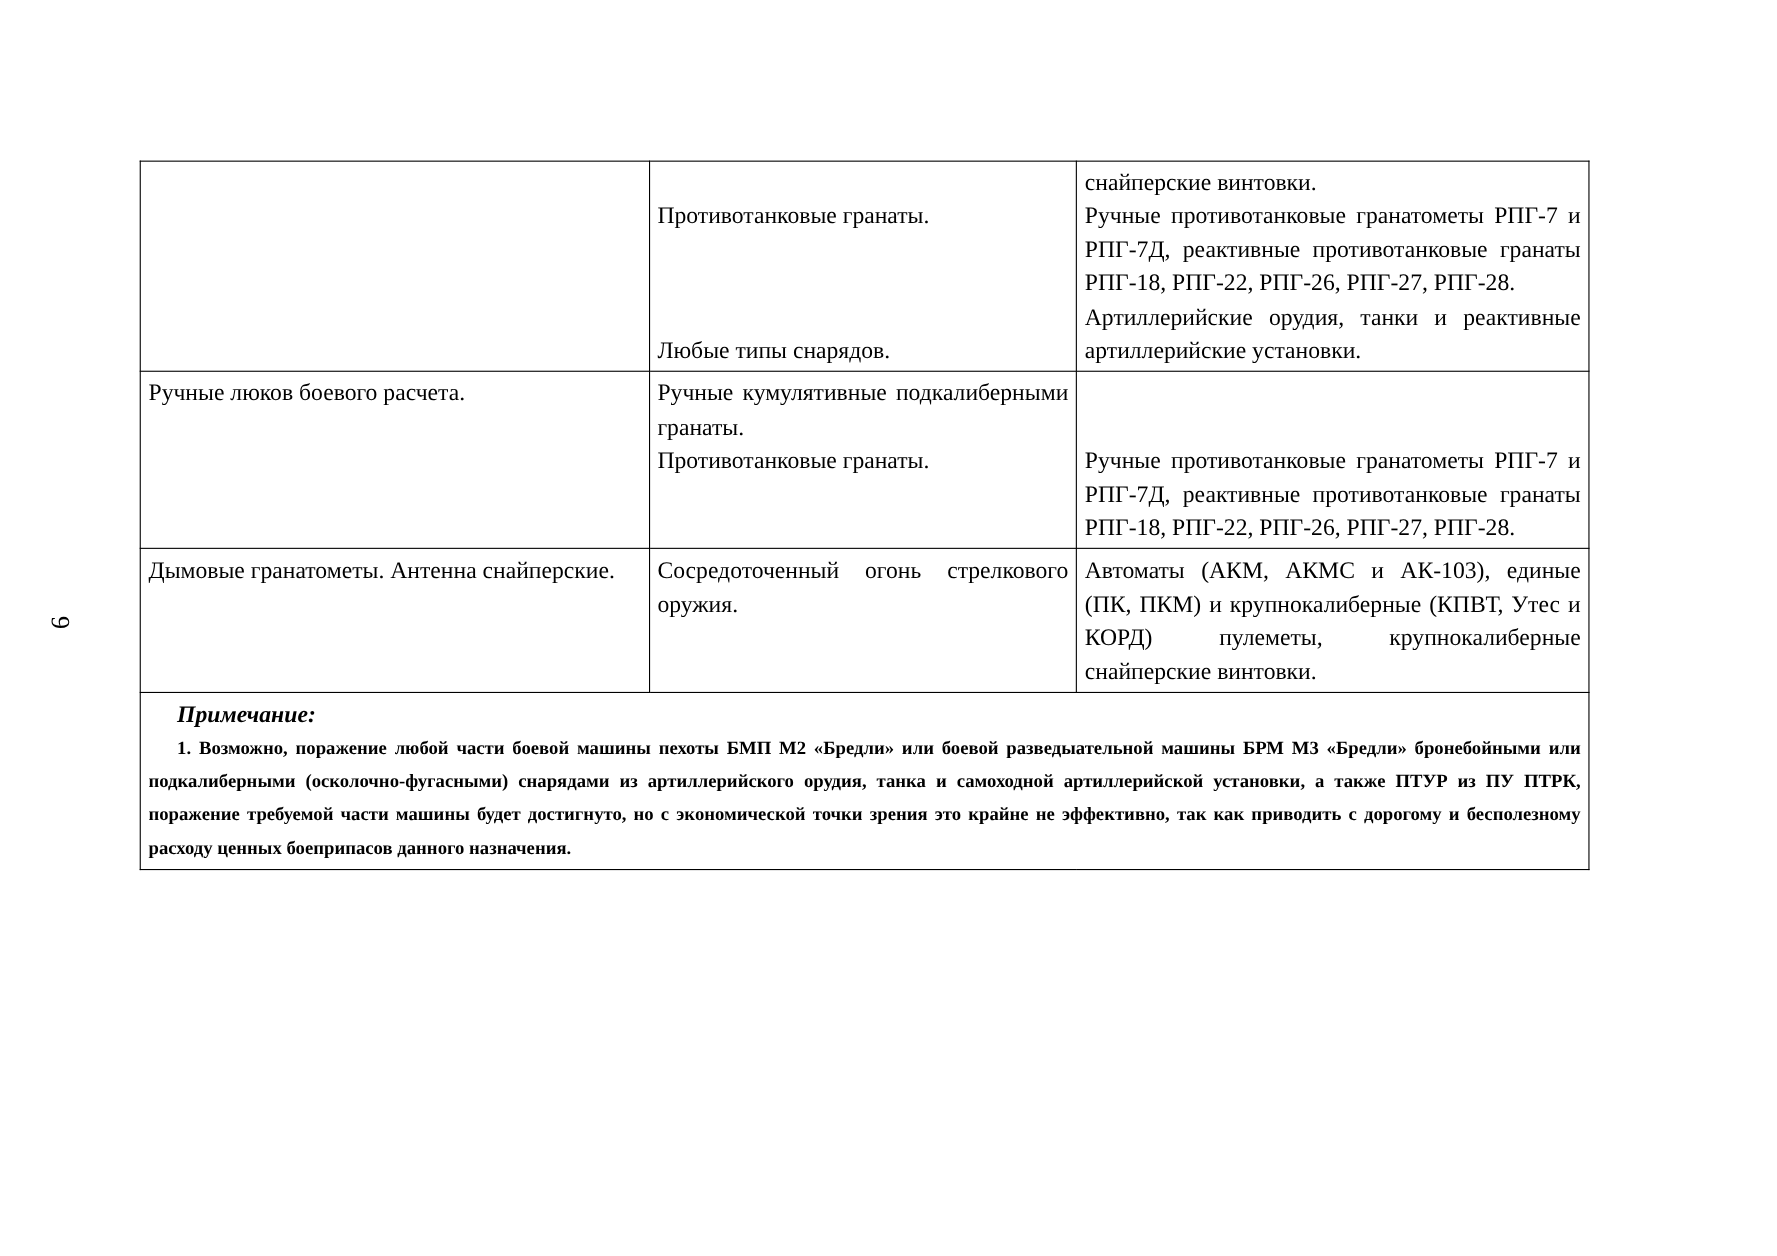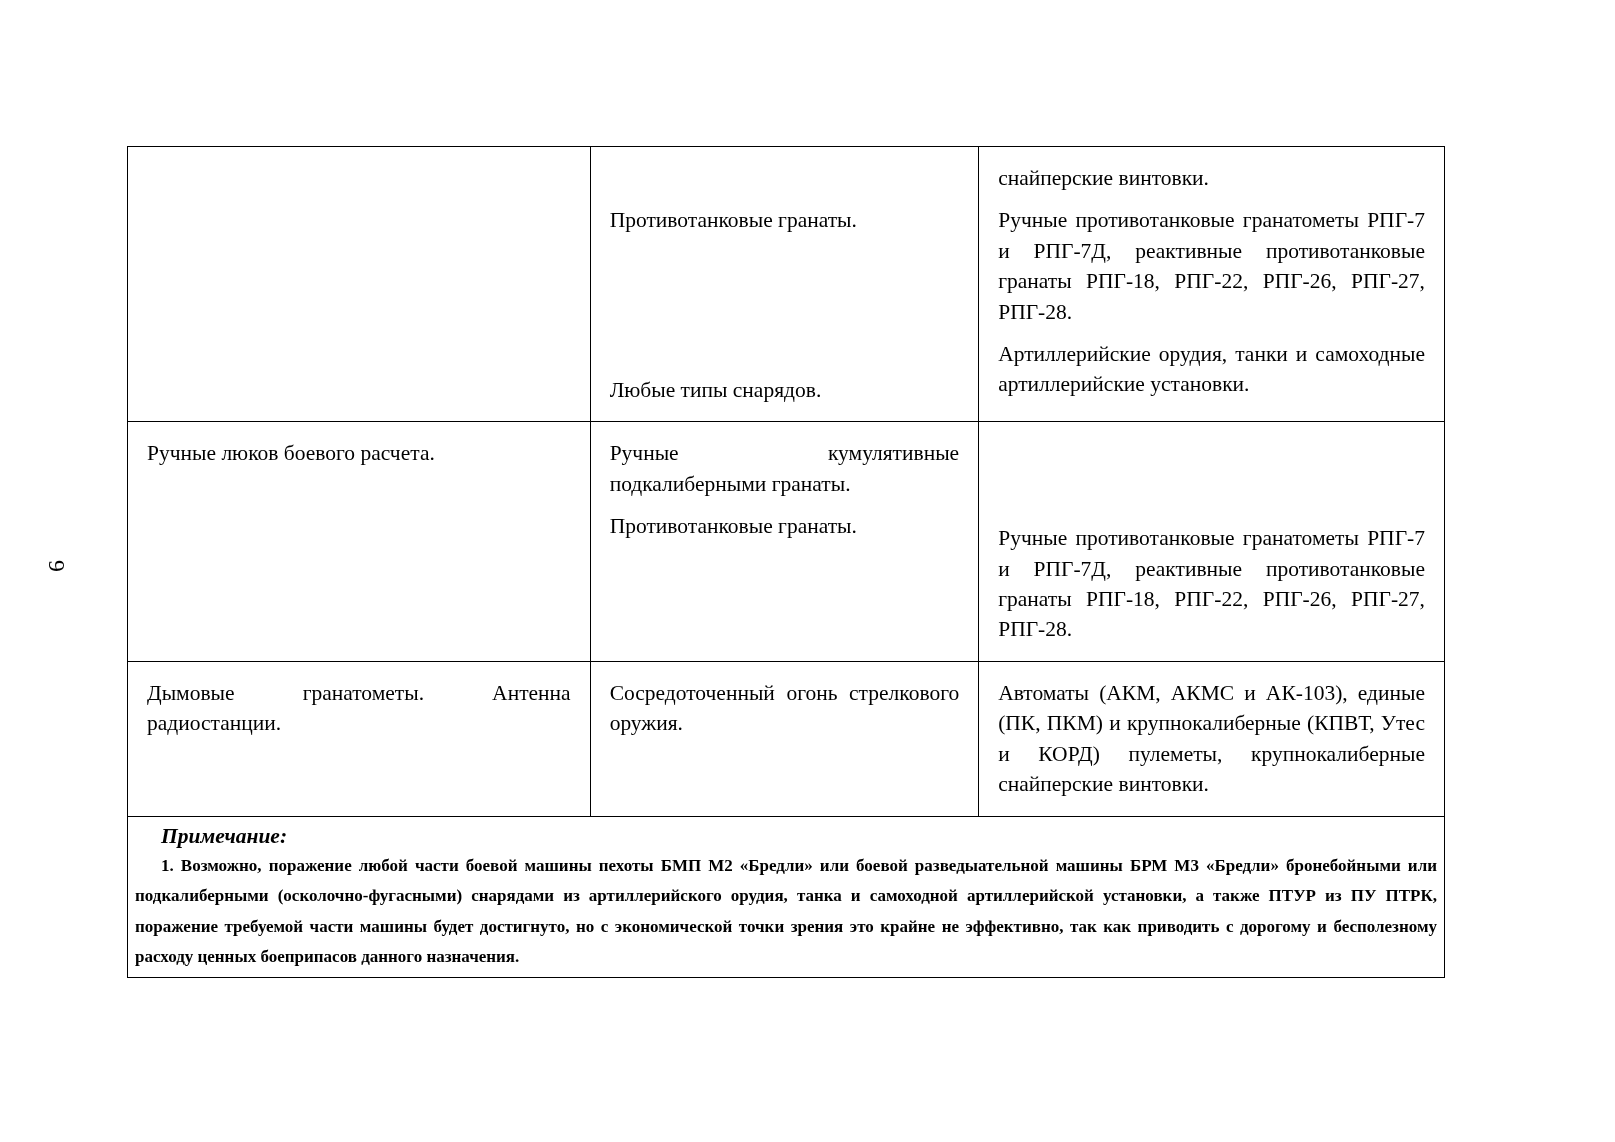--- a/index.html
+++ b/index.html
@@ -52,21 +52,21 @@
     text-align: justify;
     text-align-last: left;
     -webkit-hyphens: none;
     hyphens: none;
   }
   .col-a { width: 437px; }
   .col-b { width: 367px; }
   .col-c { width: 440px; }
 
   td p {
-    margin: 12px;
+    margin: 0;
     text-align: justify;
     text-align-last: left;
   }
   td p.spacer { visibility: hidden; }
 
   
   td.note-cell {
     padding: 6px 10px 8px 12px;
     margin-left: 42px;
   }
@@ -107,42 +107,42 @@
           <p class="spacer">x</p>
           <p>Противотанковые гранаты.</p>
           <p class="spacer">x</p>
           <p class="spacer">x</p>
           <p class="spacer">x</p>
           <p>Любые типы снарядов.</p>
         </td>
         <td class="col-c">
           <p>снайперские винтовки.</p>
           <p>Ручные противотанковые гранатометы РПГ-7 и РПГ-7Д, реактивные противотанковые гранаты РПГ-18, РПГ-22, РПГ-26, РПГ-27, РПГ-28.</p>
-          <p>Артиллерийские орудия, танки и самоходные артиллерийские установки.</p>
+          <p>Артиллерийские орудия, танки и реактивные артиллерийские установки.</p>
         </td>
       </tr>
 
       <tr>
         <td class="col-a">
           <p>Ручные люков боевого расчета.</p>
         </td>
         <td class="col-b">
           <p>Ручные кумулятивные подкалиберными гранаты.</p>
           <p>Противотанковые гранаты.</p>
         </td>
         <td class="col-c">
           <p class="spacer">x</p>
           <p class="spacer">x</p>
           <p>Ручные противотанковые гранатометы РПГ-7 и РПГ-7Д, реактивные противотанковые гранаты РПГ-18, РПГ-22, РПГ-26, РПГ-27, РПГ-28.</p>
         </td>
       </tr>
 
       <tr>
         <td class="col-a">
-          <p>Дымовые гранатометы. Антенна радиостанции.</p>
+          <p>Дымовые гранатометы. Антенна снайперские.</p>
         </td>
         <td class="col-b">
           <p>Сосредоточенный огонь стрелкового оружия.</p>
         </td>
         <td class="col-c">
           <p>Автоматы (АКМ, АКМС и АК-103), единые (ПК, ПКМ) и крупнокалиберные (КПВТ, Утес и КОРД) пулеметы, крупнокалиберные снайперские винтовки.</p>
         </td>
       </tr>
 
       <tr>

